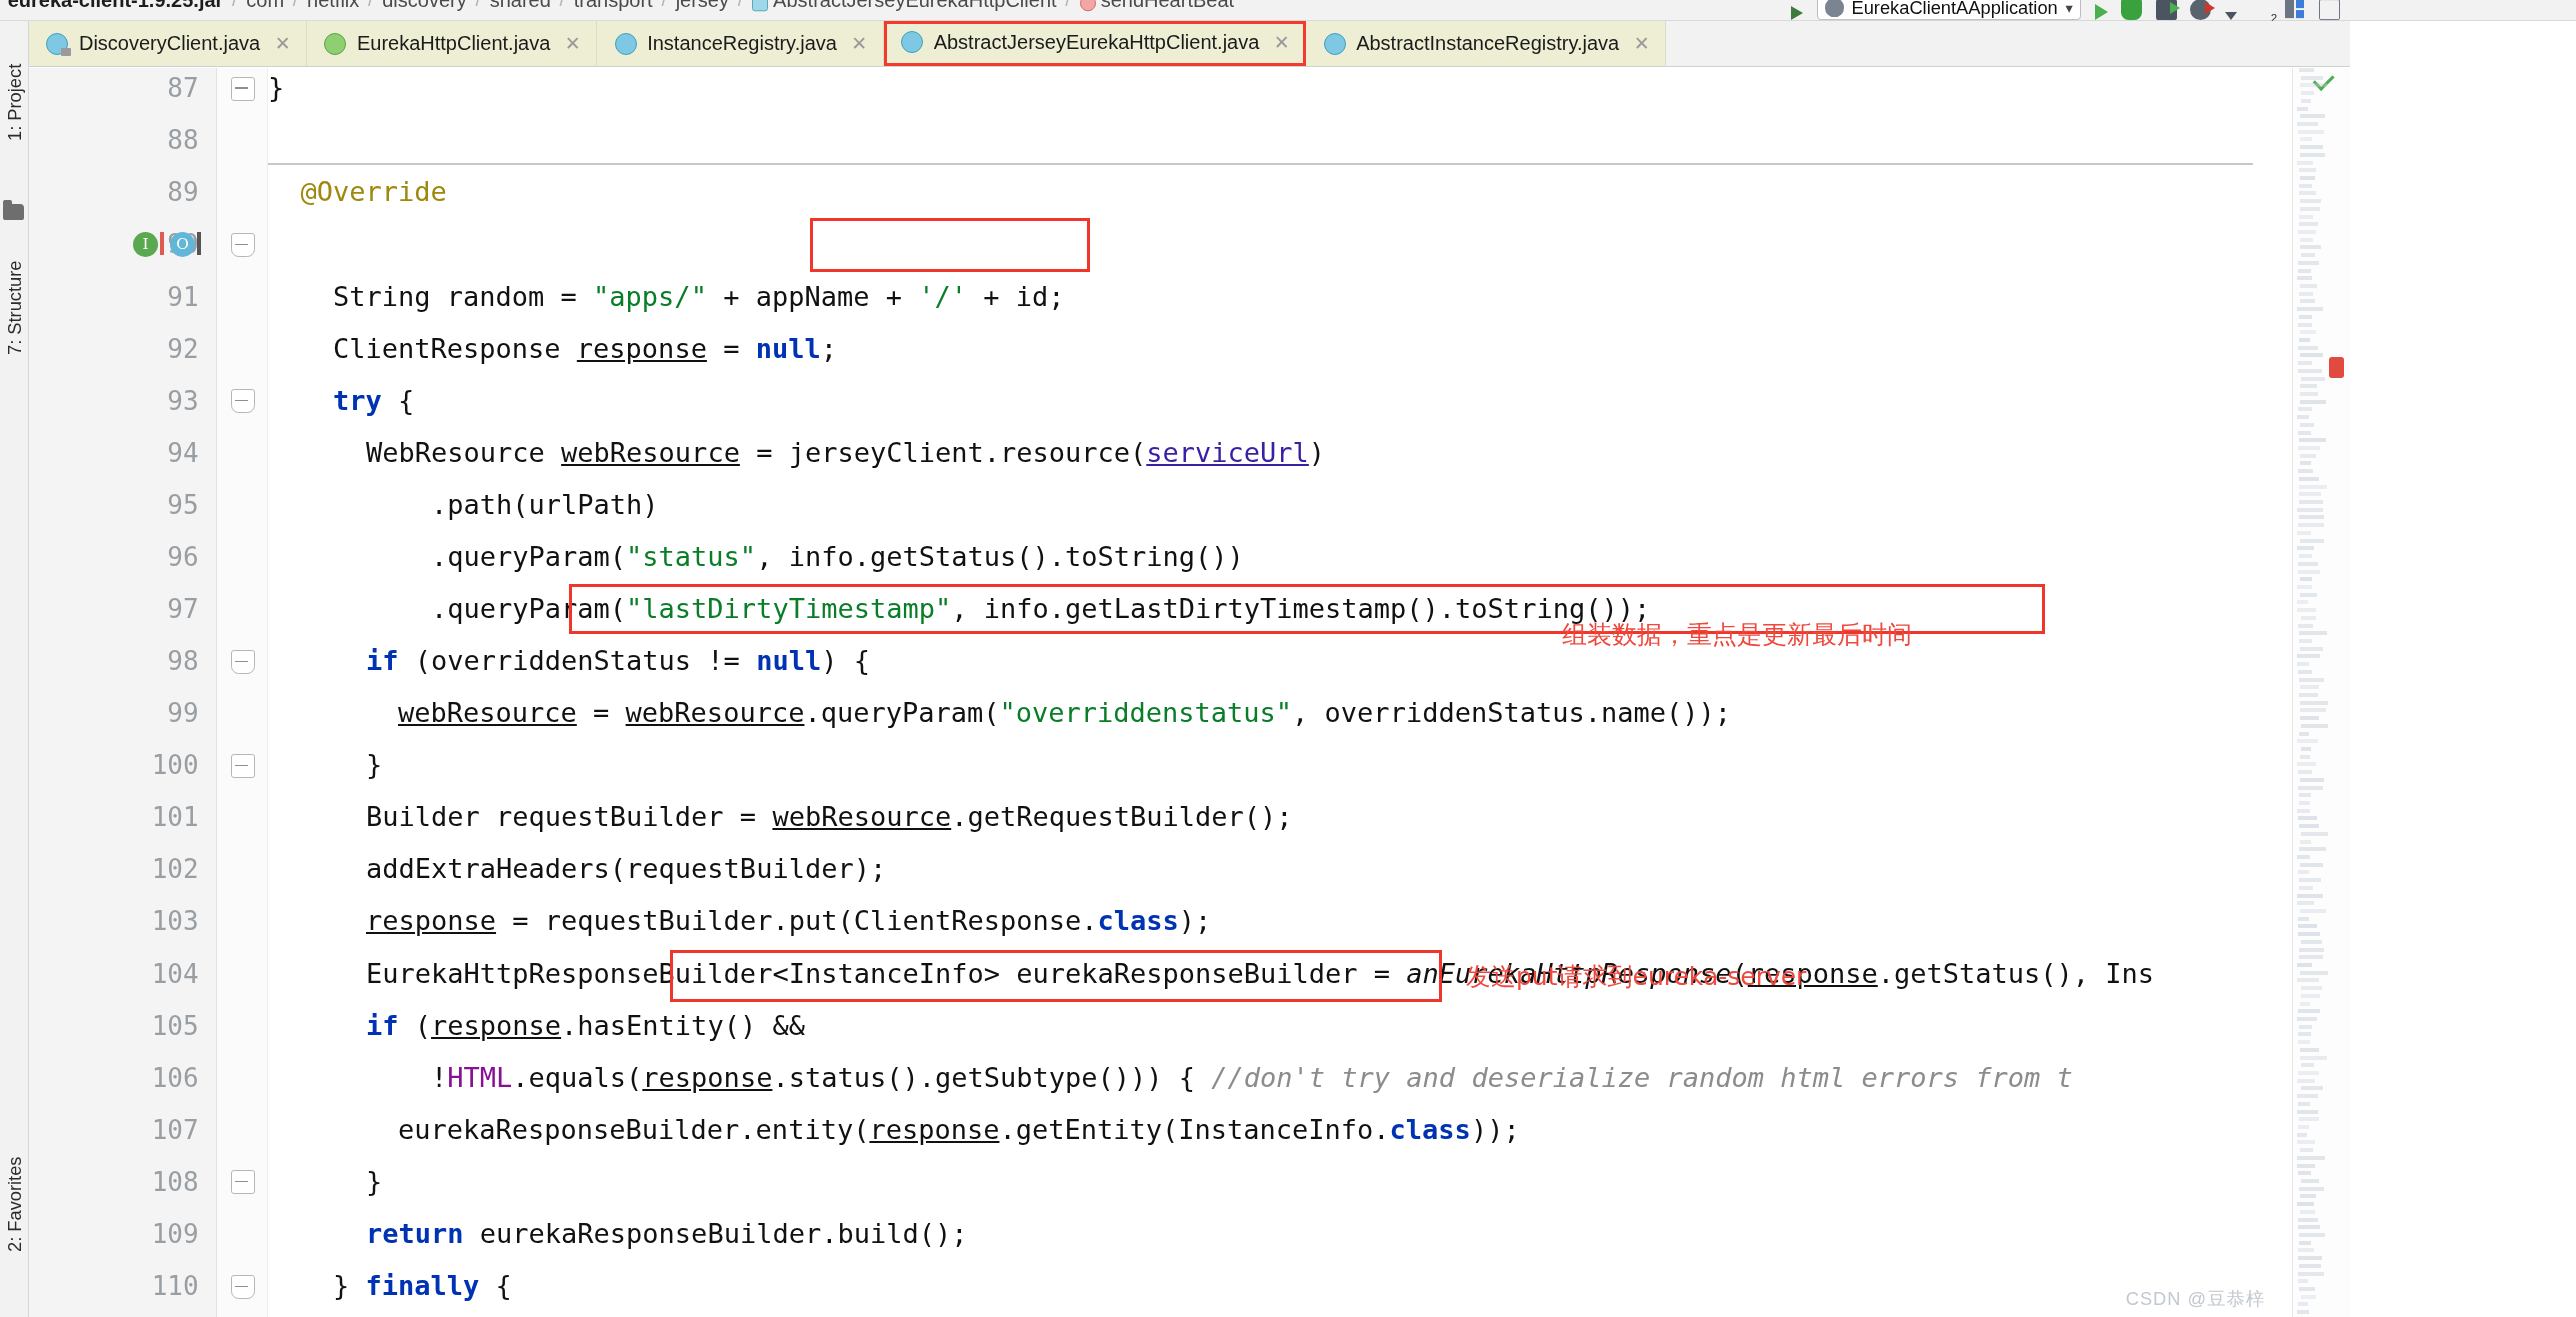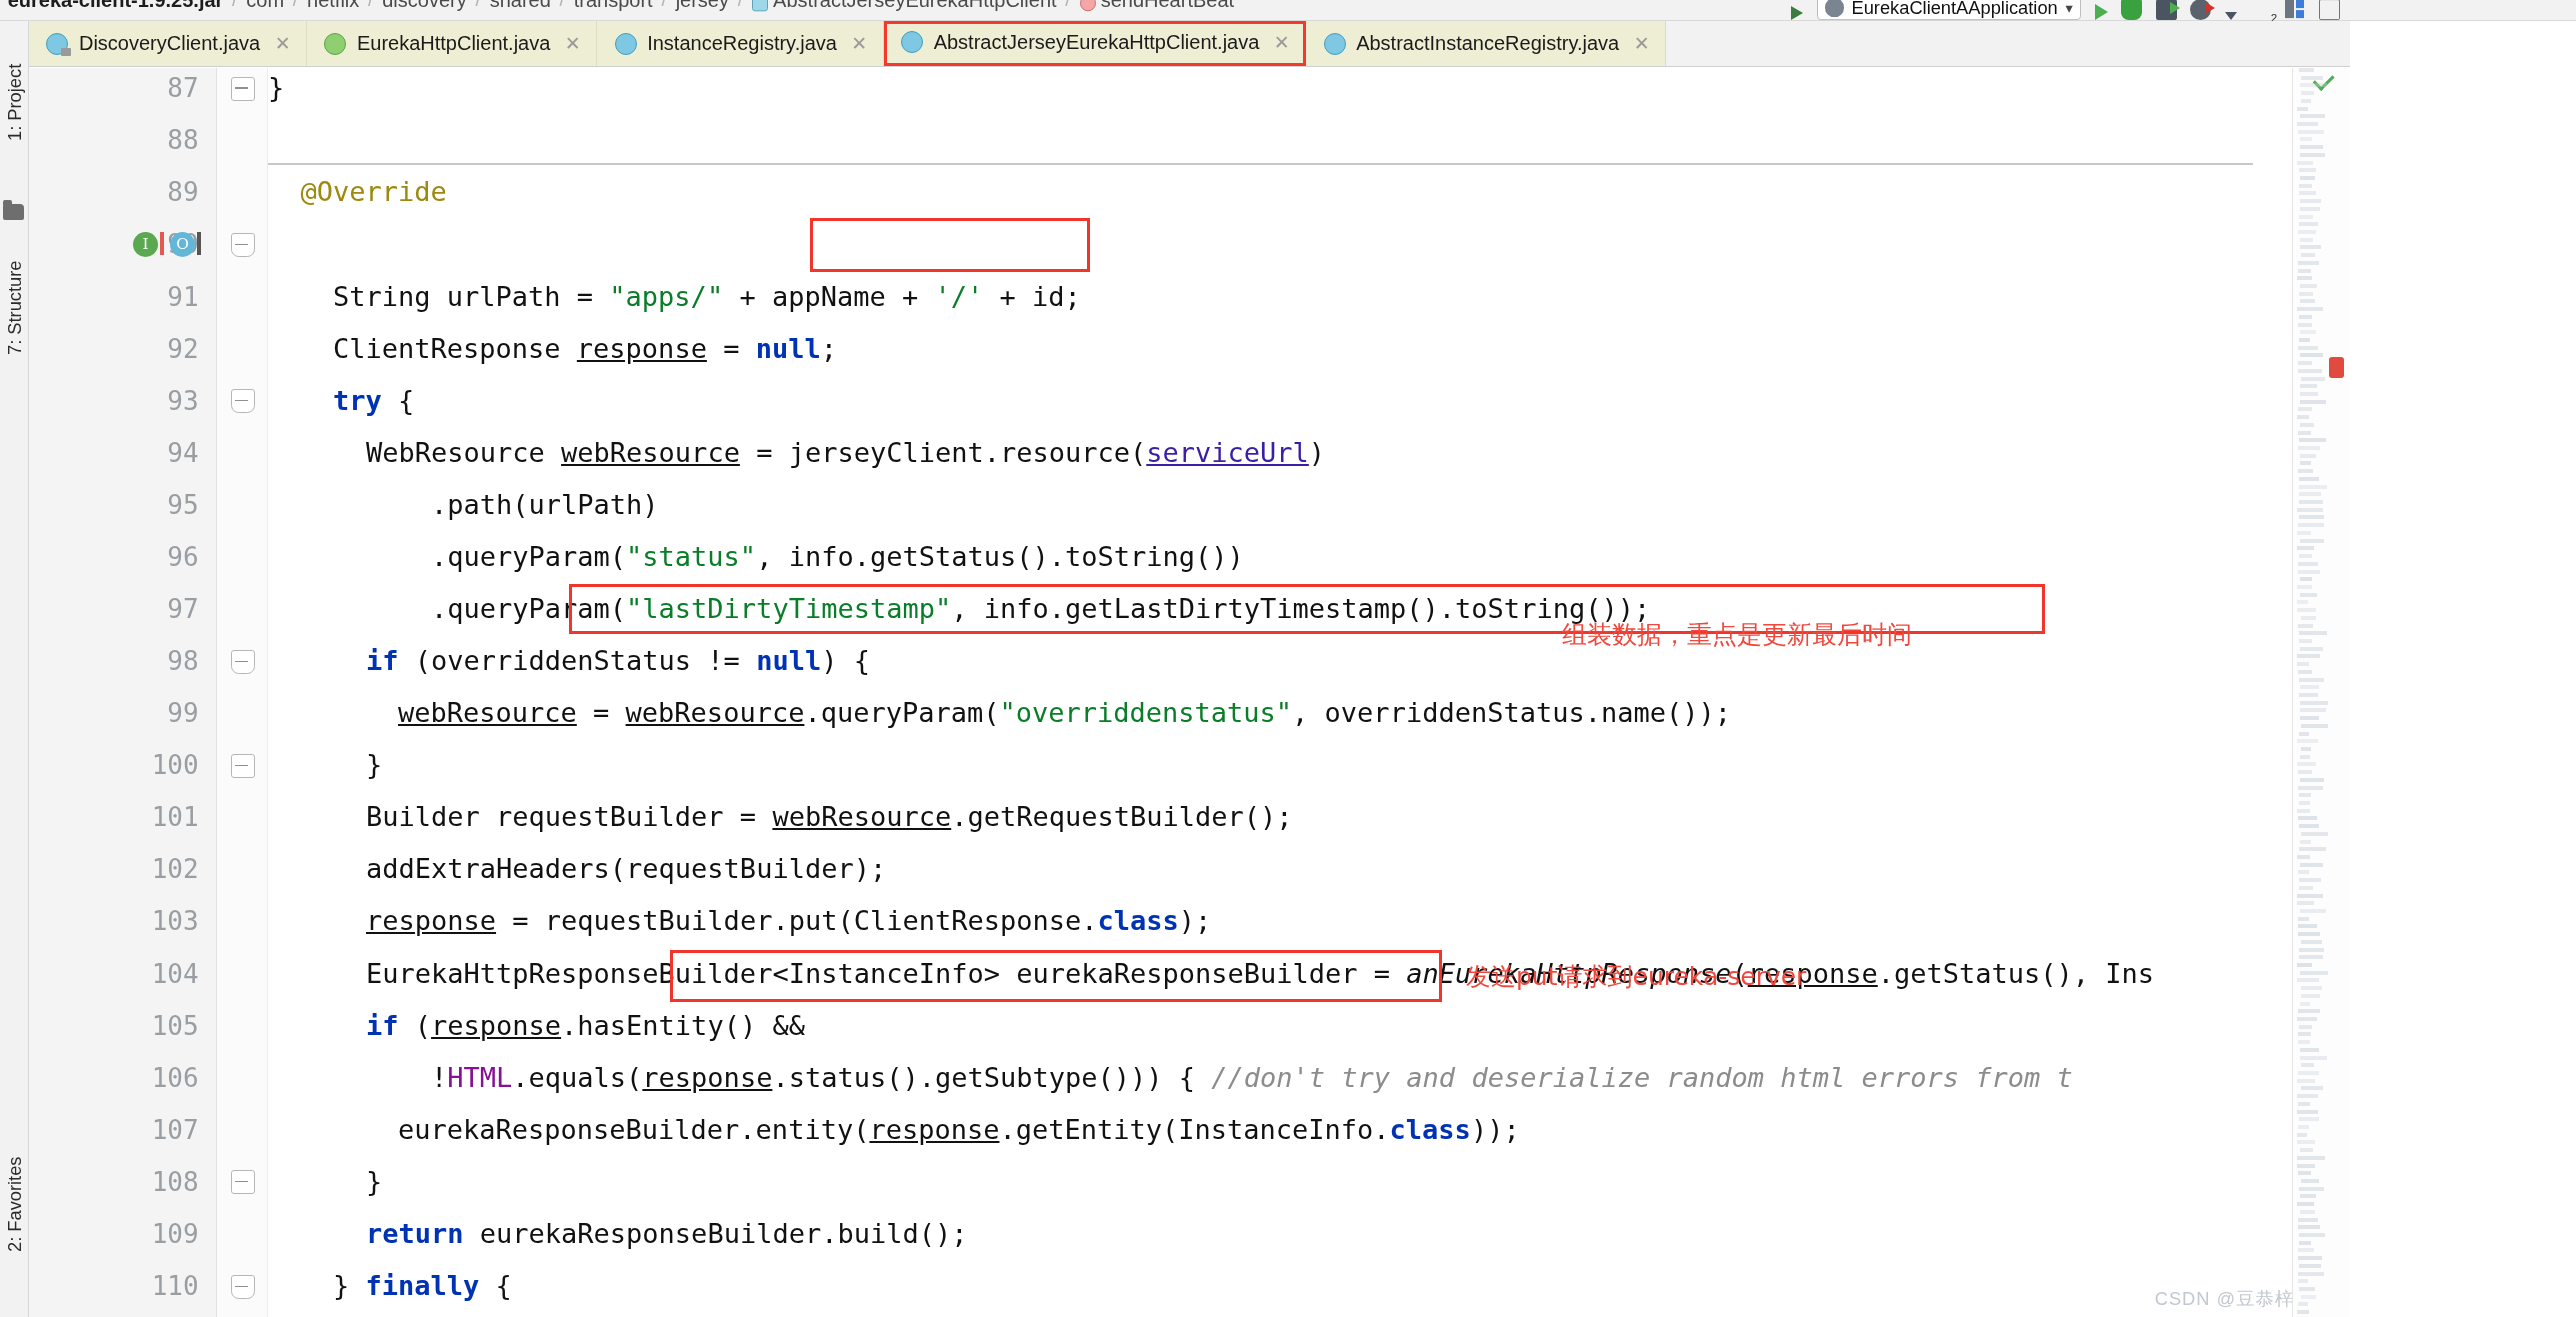--- a/index.html
+++ b/index.html
@@ -185,21 +185,21 @@
     border-radius: 2.9px;
   }
   .check-ok {
     position: absolute; right: 17.4px; top: 5.8px;
     width: 19px; height: 11.6px; border-left: 3.9px solid #4caf50;
     border-bottom: 3.9px solid #4caf50; transform: rotate(-45deg);
   }
 
   
   .watermark {
-    position: absolute; right: 56px; bottom: 5.8px;
+    position: absolute; right: 85px; bottom: 5.8px;
     font-size: 18.3px; color: #c2c8cf; letter-spacing: 1px;
     font-family: "Liberation Sans", sans-serif;
   }
 </style>
 </head>
 <body>
 
 <div id="app">
 
   <div class="breadcrumb-strip" id="crumbs">
@@ -405,21 +405,21 @@
         <div class="row" style="top: -5.8px;">
           <div class="code" style="left: 0px;"><span class="">}</span></div>
         </div>
         <div class="row" style="top: 46px;">
           <div class="code" style="left: 0px;"></div>
         </div>
         <div class="row" style="top: 98px;">
           <div class="code" style="left: 32.5px;"><span class="ann">@Override</span></div>
         </div>
         <div class="row" style="top: 203px;">
-          <div class="code" style="left: 65px;"><span class="">String urlPath = </span><span class="str">"apps/"</span><span class=""> + appName + </span><span class="str">'/'</span><span class=""> + id;</span></div>
+          <div class="code" style="left: 65px;"><span class="">String random = </span><span class="str">"apps/"</span><span class=""> + appName + </span><span class="str">'/'</span><span class=""> + id;</span></div>
         </div>
         <div class="row" style="top: 255px;">
           <div class="code" style="left: 65px;"><span class="">ClientResponse </span><span class="und">response</span><span class=""> = </span><span class="kw">null</span><span class="">;</span></div>
         </div>
         <div class="row" style="top: 307px;">
           <div class="code" style="left: 65px;"><span class="kw">try</span><span class=""> {</span></div>
         </div>
         <div class="row" style="top: 359px;">
           <div class="code" style="left: 98px;"><span class="">WebResource </span><span class="und">webResource</span><span class=""> = jerseyClient.resource(</span><span class="fld">serviceUrl</span><span class="">)</span></div>
         </div>

